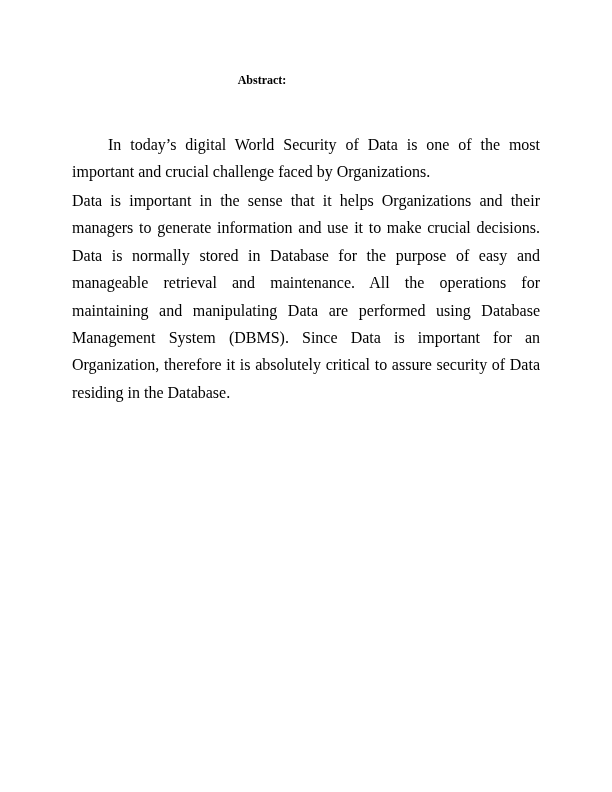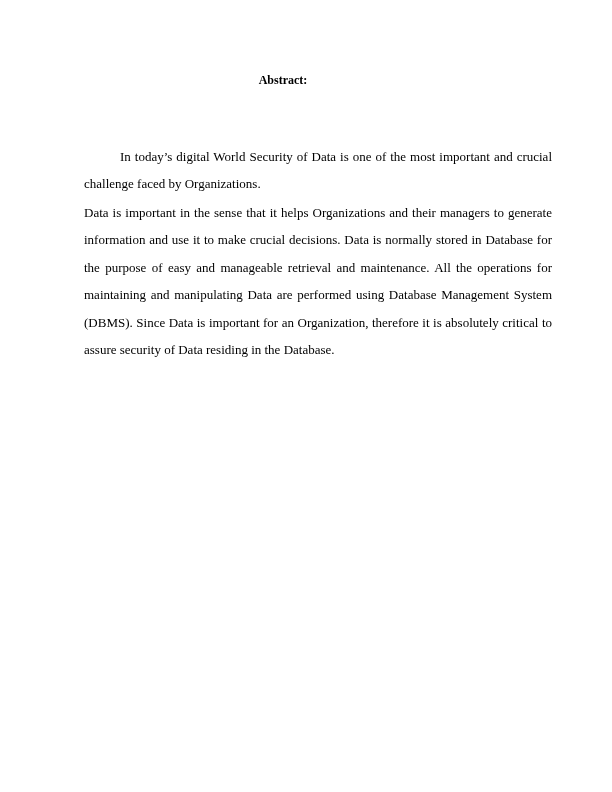--- a/index.html
+++ b/index.html
@@ -4,26 +4,26 @@
   <style>
     html, body { margin: 0; padding: 0; background: #ffffff; }
     body { width: 612px; height: 792px; position: relative; overflow: hidden; }
     .page {
       position: absolute; left: 0; top: 0; width: 612px; height: 792px;
       background: #ffffff; color: #000000;
       font-family: "Liberation Serif", "DejaVu Serif", serif;
     }
     .title {
       position: absolute; left: 0; top: 72px; width: 524px;
-      text-align: center; font-weight: bold; font-size: 12px; line-height: 16px; padding-left: 21px;
+      text-align: center; font-weight: bold; font-size: 12px; line-height: 16px;
     }
     .para {
       position: absolute; left: 72px; width: 468px;
-      font-size: 13px; line-height: 27.4px;
-      text-align: justify; margin: 12px;
+      font-size: 16px; line-height: 27.4px;
+      text-align: justify; margin: 0;
     }
     .p1 { top: 131px; text-indent: 36px; }
     .p2 { top: 187px; }
   </style>
 </head>
 <body>
 
 <div class="page">
   <div class="title">Abstract:</div>
   <p class="para p1">In today’s digital World Security of Data is one of the most important and crucial challenge faced by Organizations.</p>

